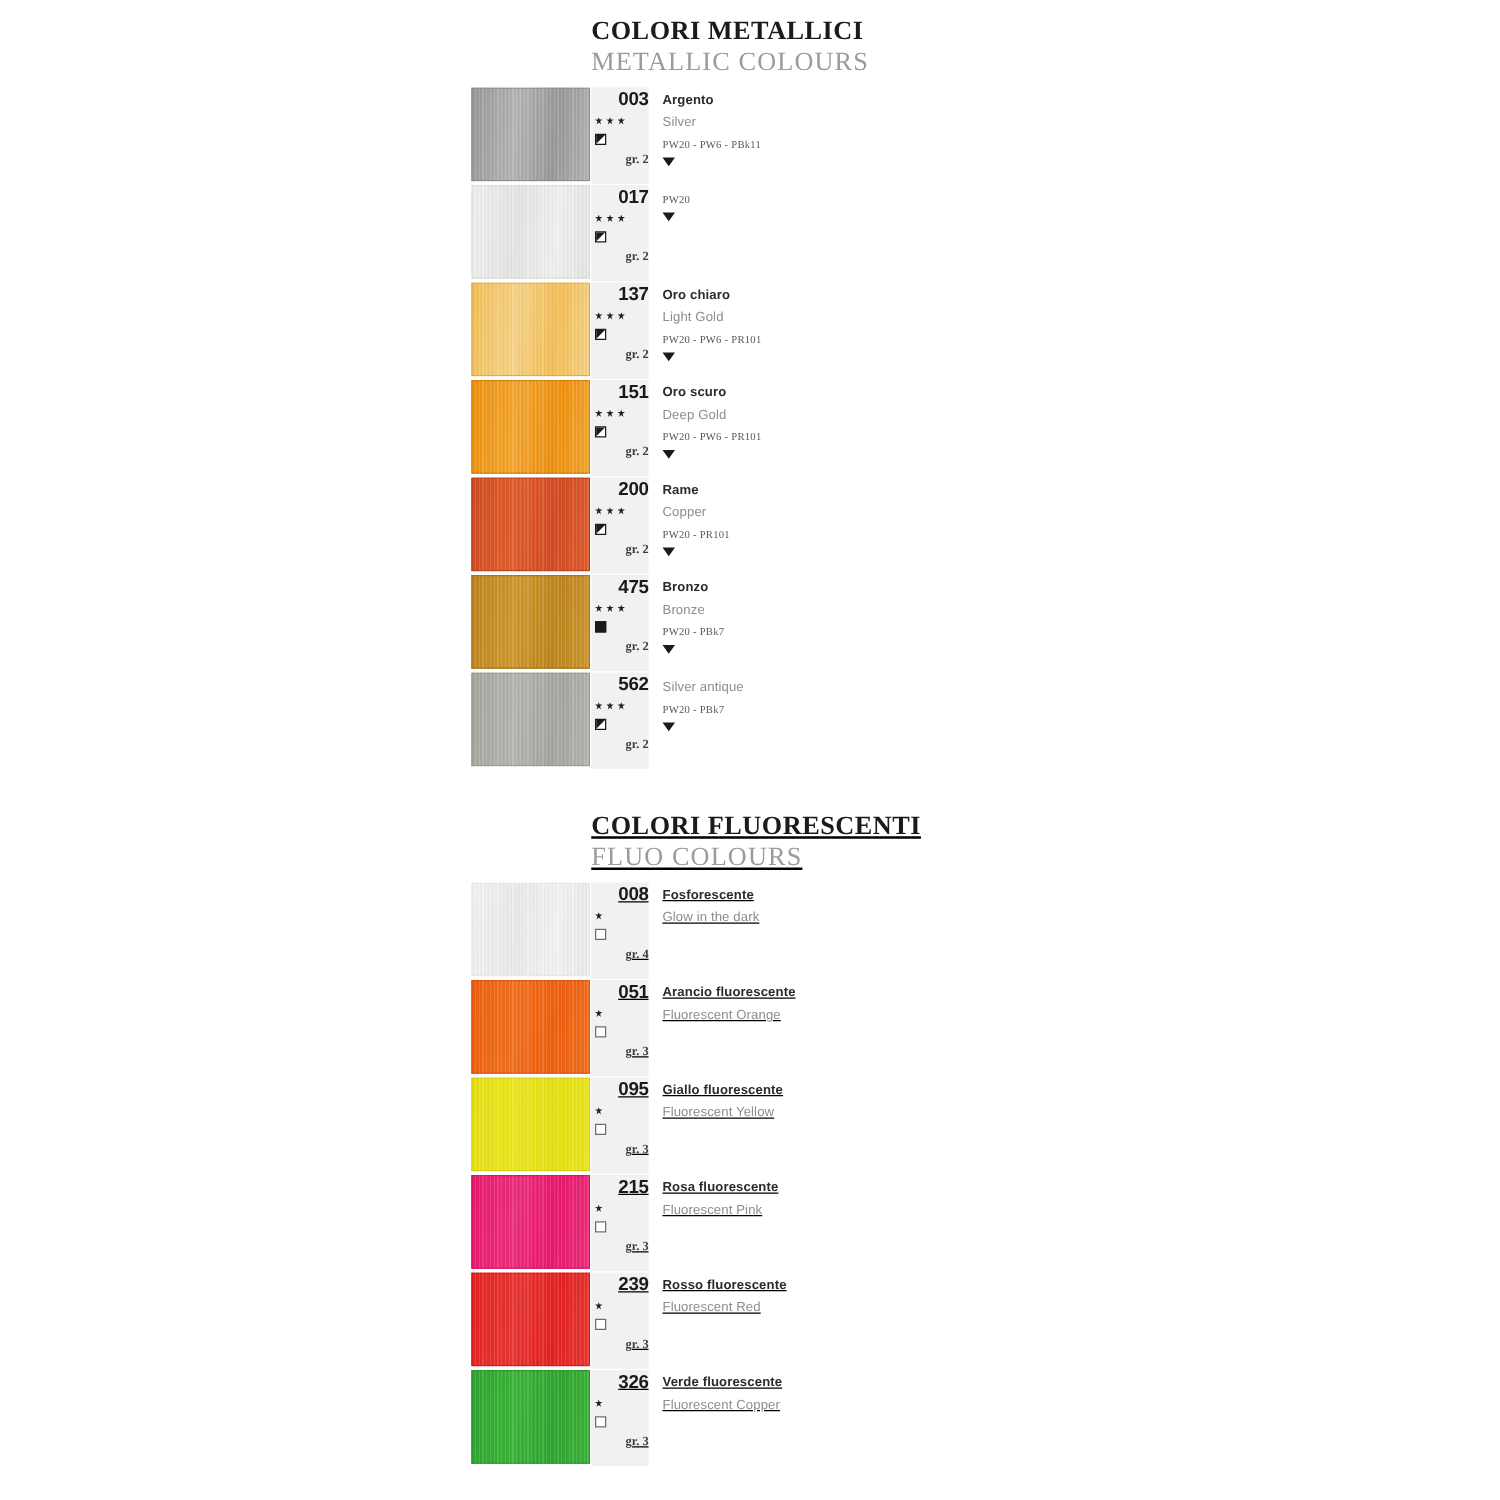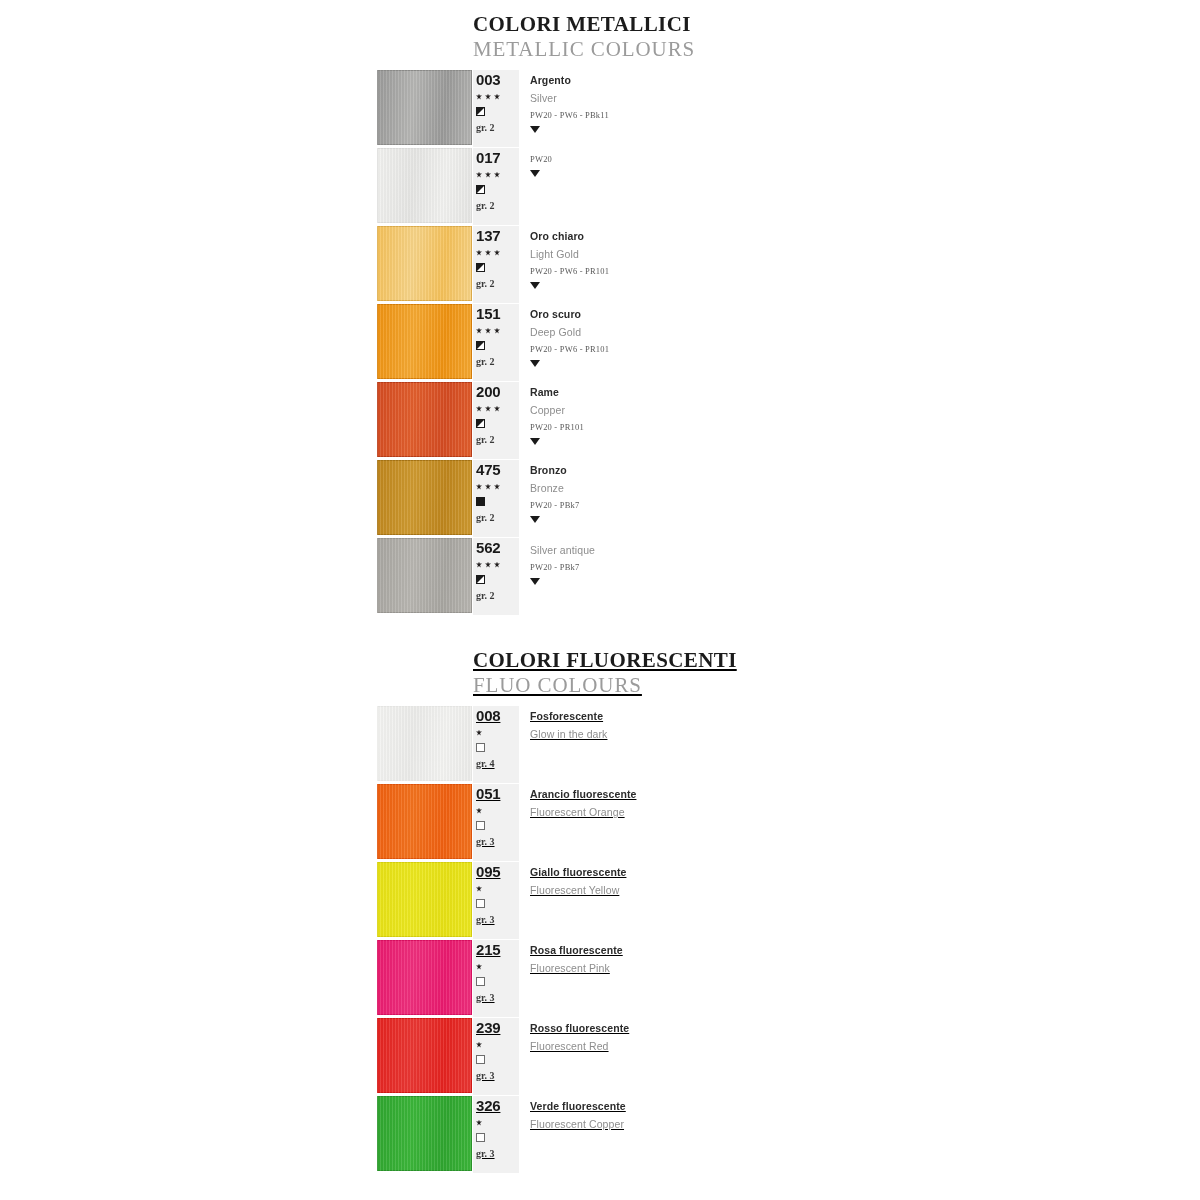--- a/index.html
+++ b/index.html
@@ -77,20 +77,21 @@
     opacity: .5;
   }
 
   .info {
     flex: 0 0 46px;
     width: 46px;
     background: #f1f1f1;
     padding-left: 3px;
     box-sizing: border-box;
     position: relative;
+    text-align: right;
   }
   .code {
     font-family: "Liberation Sans", sans-serif;
     font-size: 15px;
     font-weight: bold;
     color: #1a1a1a;
     letter-spacing: -0.2px;
     line-height: 16px;
     padding-top: 2px;
   }

